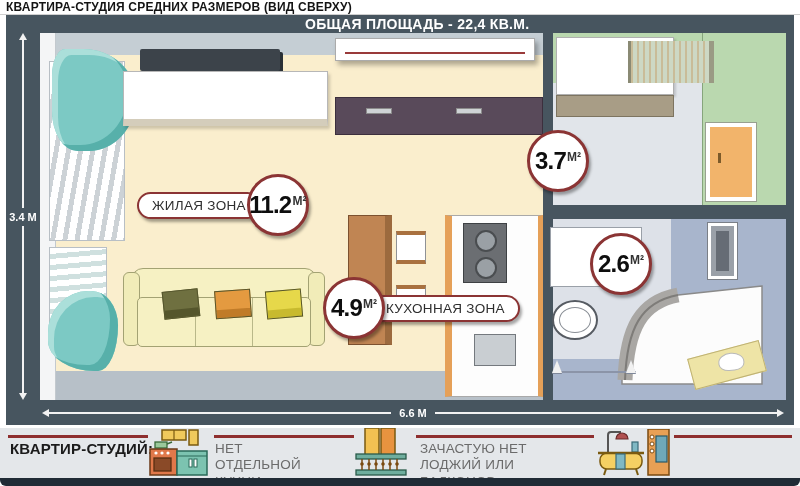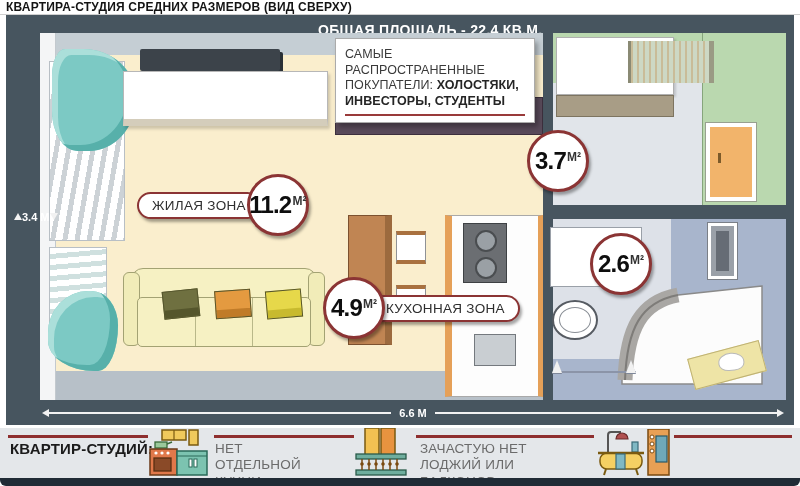--- a/index.html
+++ b/index.html
@@ -7,26 +7,26 @@
   body { font-family:"Liberation Sans", sans-serif; }
   #canvas { position:relative; width:800px; height:486px; background:#fff; overflow:hidden;border-radius:6px; }
 
   
   .main-title { position:absolute; left:6px; top:0; height:14px; font-size:12px; font-weight:800;
                 color:#141414; letter-spacing:.2px; line-height:14px; white-space:nowrap; }
   .title-rule { position:absolute; left:0; top:14px; width:800px; height:1px; background:#cfcfcf; }
 
   
   .frame { position:absolute; left:6px; top:15px; width:788px; height:410px; background:#47555f; }
-  .frame-header { position:absolute; left:312px; top:0; height:19px; line-height:19px;
-                  color:#fff; font-size:14px; font-weight:700; letter-spacing:.3px; white-space:nowrap;margin-top:6px; }
-
-  
-  .dim-v { position:absolute; left:8px; top:18px; width:34px; height:367px;
-           display:flex; align-items:center; }
+  .frame-header { position:absolute; left:299px; top:0; height:19px; line-height:19px;
+                  color:#fff; font-size:14px; font-weight:700; letter-spacing:.3px; white-space:nowrap; }
+
+  
+  .dim-v { position:absolute; left:0; top:18px; width:34px; height:367px;
+           display:flex; flex-direction:column; align-items:center; }
   .dim-v .seg { width:2px; flex:1; background:#f2f2f2; }
   .dim-v .lbl { color:#fff; font-size:11px; font-weight:700; margin:3px 0; white-space:nowrap; }
   .arr-up { width:0; height:0; border-left:4px solid transparent; border-right:4px solid transparent; border-bottom:7px solid #f2f2f2; }
   .arr-dn { width:0; height:0; border-left:4px solid transparent; border-right:4px solid transparent; border-top:7px solid #f2f2f2; }
   .dim-h { position:absolute; left:36px; right:10px; bottom:4px; height:16px;
            display:flex; align-items:center; }
   .dim-h .seg { height:2px; flex:1; background:#f2f2f2; }
   .dim-h .lbl { color:#fff; font-size:11px; font-weight:700; margin:0 8px; white-space:nowrap; }
   .arr-lf { width:0; height:0; border-top:4px solid transparent; border-bottom:4px solid transparent; border-right:7px solid #f2f2f2; }
   .arr-rt { width:0; height:0; border-top:4px solid transparent; border-bottom:4px solid transparent; border-left:7px solid #f2f2f2; }
@@ -249,23 +249,20 @@
     <div class="dim-h">
       <div class="arr-lf"></div>
       <div class="seg"></div>
       <div class="lbl">6.6 М</div>
       <div class="seg"></div>
       <div class="arr-rt"></div>
     </div>
   </div>
 
   <div class="buyers-box">
-    <div class="buyers-text">
-      <span>САМЫЕ РАСПРОСТРАНЕННЫЕ ПОКУПАТЕЛИ: </span><b>ХОЛОСТЯКИ, ИНВЕСТОРЫ, СТУДЕНТЫ</b>
-    </div>
     <div class="buyers-underline"></div>
   </div>
 
   <div class="area-label" style="left:137px; top:174px;">
     <div class="pill first">ЖИЛАЯ ЗОНА</div>
     <div class="circle">
       <span class="num">11.2</span>
       <span class="unit">М²</span>
     </div>
   </div>

